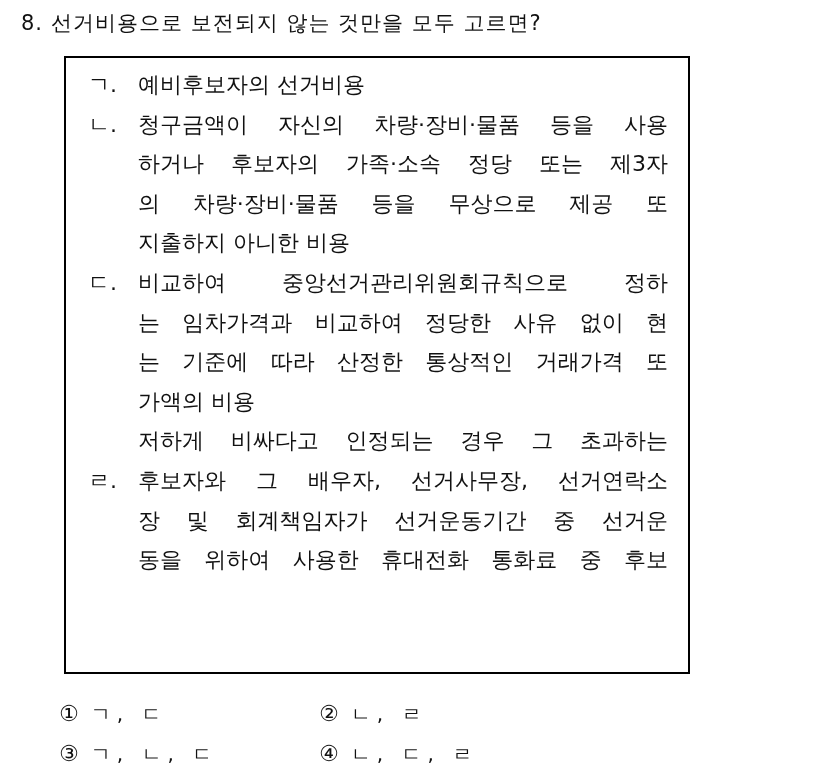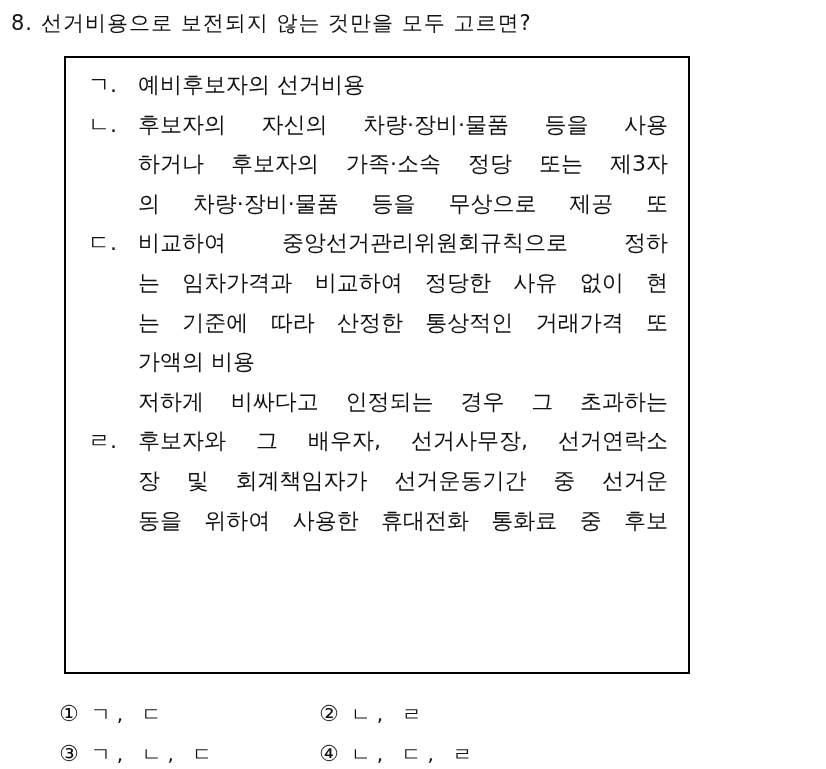--- a/index.html
+++ b/index.html
@@ -10,21 +10,21 @@
     body {
       width: 826px;
       height: 769px;
       position: relative;
       overflow: hidden;
       color: #111111;
       font-family: "DejaVu Sans", "Liberation Sans", sans-serif;
     }
     .question {
       position: absolute;
-      left: 11px;
+      left: 21px;
       top: 8px;
       font-size: 21px;
       line-height: 30px;
       letter-spacing: 1px;
       white-space: nowrap;
     }
     .question .num { margin-right: 8px; }
     .box {
       position: absolute;
       left: 64px;
@@ -99,23 +99,24 @@
     <div class="item">
       <span class="marker">ㄱ.</span>
       <div class="lines">
         <span class="line last">예비후보자의 선거비용</span>
       </div>
     </div>
 
     <div class="item">
       <span class="marker">ㄴ.</span>
       <div class="lines">
-        <span class="line">후보자의 자신의 차량·장비·물품 등을 사용</span>
+        <span class="line">청구금액이 자신의 차량·장비·물품 등을 사용</span>
         <span class="line">하거나 후보자의 가족·소속 정당 또는 제3자</span>
         <span class="line">의 차량·장비·물품 등을 무상으로 제공 또</span>
+        <span class="line last">지출하지 아니한 비용</span>
       </div>
     </div>
 
     <div class="item">
       <span class="marker">ㄷ.</span>
       <div class="lines">
         <span class="line">비교하여 중앙선거관리위원회규칙으로 정하</span>
         <span class="line">는 임차가격과 비교하여 정당한 사유 없이 현</span>
         <span class="line">는 기준에 따라 산정한 통상적인 거래가격 또</span>
         <span class="line last">가액의 비용</span>

